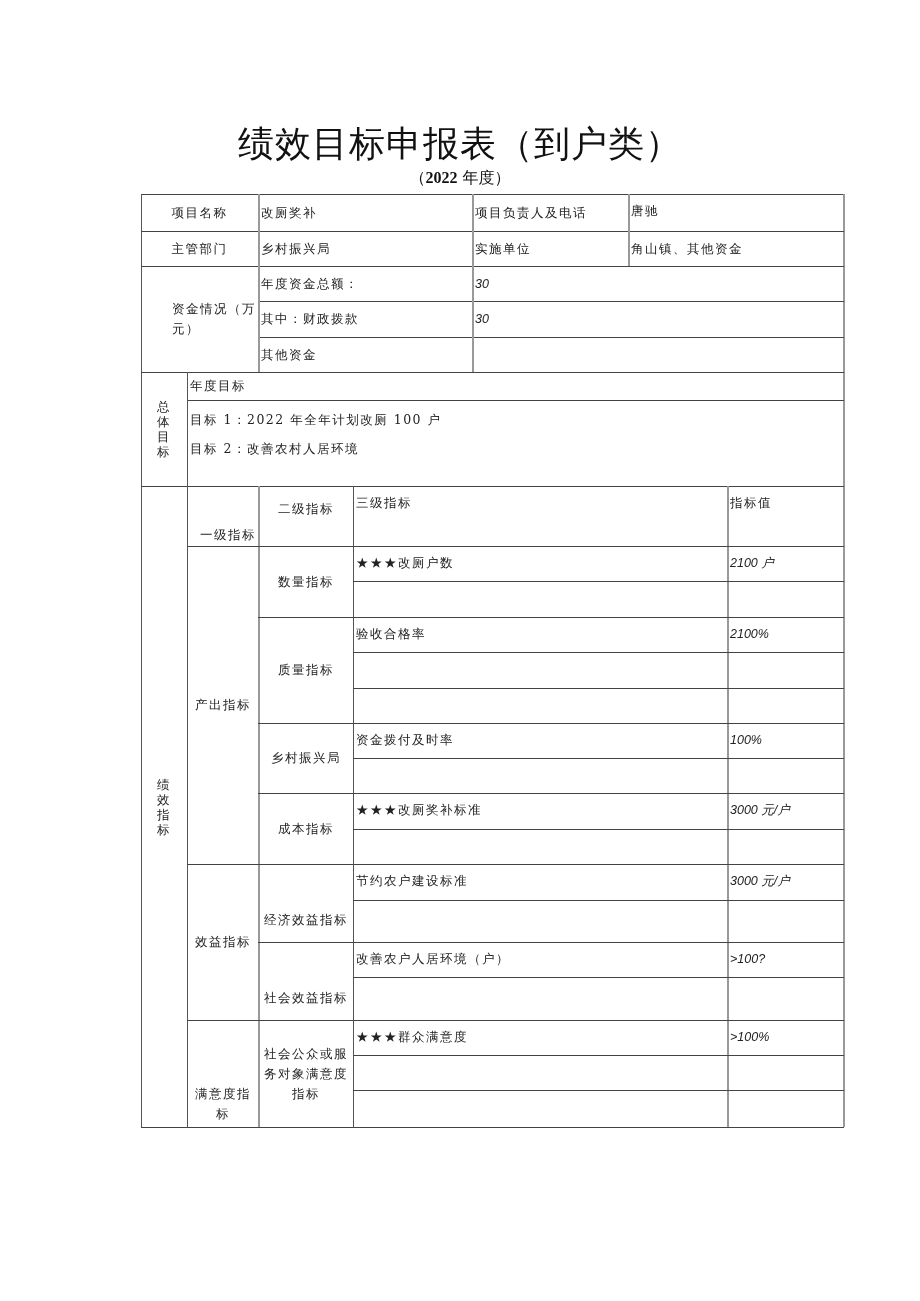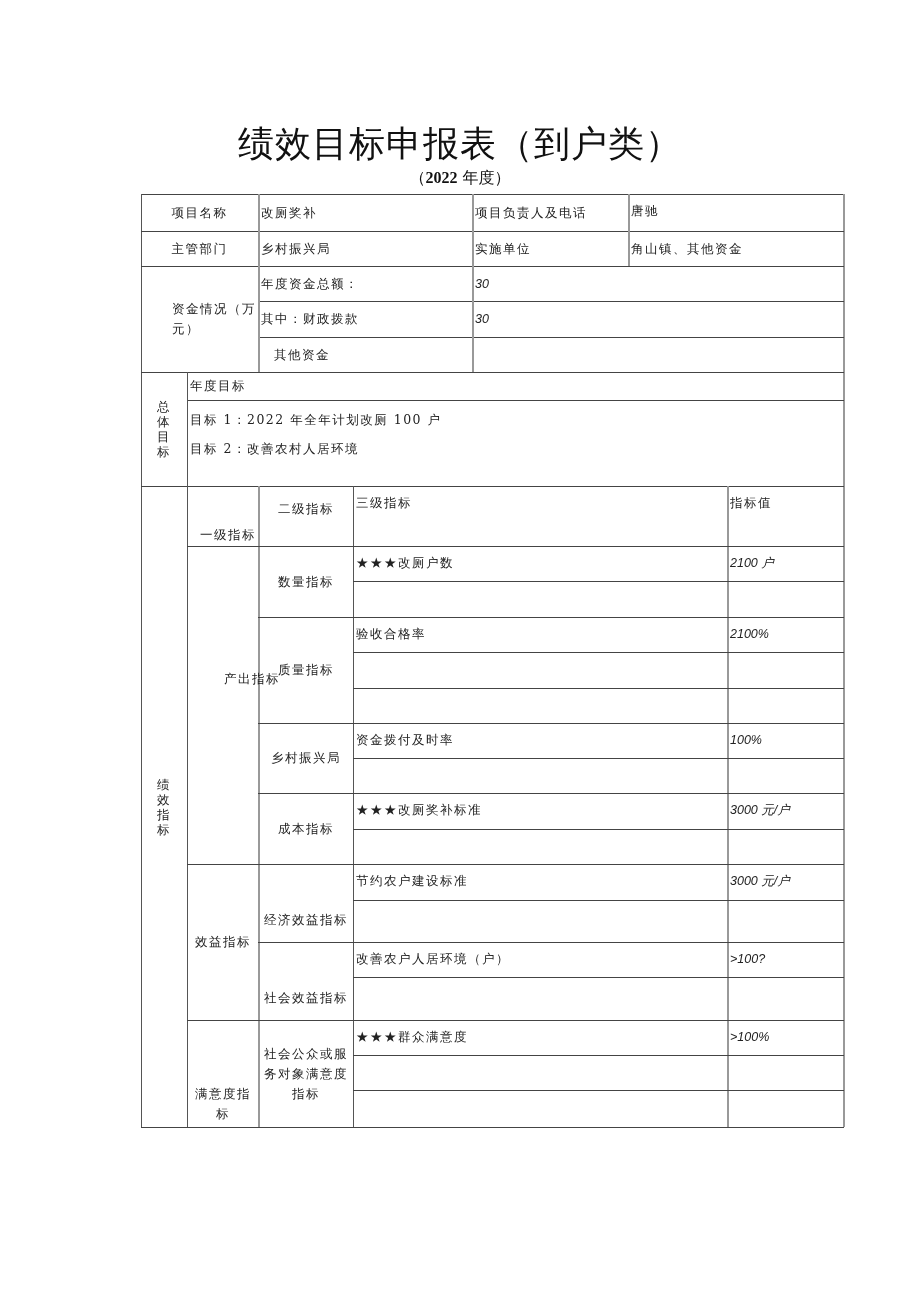--- a/index.html
+++ b/index.html
@@ -88,21 +88,21 @@
   <div class="cell c" style="left:141px;top:231px;width:117px;height:35px;">主管部门</div>
   <div class="cell l" style="left:259px;top:231px;width:213px;height:35px;">乡村振兴局</div>
   <div class="cell l" style="left:473px;top:231px;width:155px;height:35px;">实施单位</div>
   <div class="cell l" style="left:629px;top:231px;width:214px;height:35px;">角山镇、其他资金</div>
 
   <div class="cell l" style="left:170px;top:266px;width:88px;height:106px;line-height:20px;">资金情况（万元）</div>
   <div class="cell l" style="left:259px;top:266px;width:213px;height:35px;">年度资金总额：</div>
   <div class="cell l num" style="left:473px;top:266px;width:370px;height:35px;">30</div>
   <div class="cell l" style="left:259px;top:301px;width:213px;height:36px;">其中：财政拨款</div>
   <div class="cell l num" style="left:473px;top:301px;width:370px;height:36px;">30</div>
-  <div class="cell l" style="left:272px;top:337px;width:213px;height:35px;">其他资金</div>
+  <div class="cell l" style="left:259px;top:337px;width:213px;height:35px;">其他资金</div>
   <div class="cell l num" style="left:473px;top:337px;width:370px;height:35px;"></div>
 
   <div class="cell c vert" style="left:141px;top:372px;width:46px;height:114px;">
     <span>总</span>
     <span>体</span>
     <span>目</span>
     <span>标</span>
   </div>
   <div class="cell l" style="left:188px;top:372px;width:655px;height:28px;">年度目标</div>
   <div class="cell l" style="left:188px;top:408px;width:655px;height:24px;">目标 1：2022 年全年计划改厕 100 户</div>
@@ -113,21 +113,21 @@
     <span>效</span>
     <span>指</span>
     <span>标</span>
   </div>
 
   <div class="cell" style="left:188px;top:486px;width:70px;height:60px;align-items:flex-end;justify-content:flex-end;padding-bottom:2px;">一级指标</div>
   <div class="cell c" style="left:259px;top:486px;width:94px;height:46px;">二级指标</div>
   <div class="cell t" style="left:354px;top:486px;width:373px;height:60px;">三级指标</div>
   <div class="cell t" style="left:728px;top:486px;width:115px;height:60px;">指标值</div>
 
-  <div class="cell c" style="left:188px;top:520px;width:70px;height:318px;margin-left:29px;">产出指标</div>
+  <div class="cell c" style="left:188px;top:546px;width:70px;height:318px;">产出指标</div>
   <div class="cell c" style="left:188px;top:864px;width:70px;height:156px;">效益指标</div>
   <div class="cell c" style="left:188px;top:1082px;width:70px;height:44px;line-height:20px;">满意度指标</div>
 
   <div class="cell c" style="left:259px;top:546px;width:94px;height:71px;">数量指标</div>
   <div class="cell c" style="left:259px;top:617px;width:94px;height:106px;">质量指标</div>
   <div class="cell c" style="left:259px;top:723px;width:94px;height:70px;">乡村振兴局</div>
   <div class="cell c" style="left:259px;top:793px;width:94px;height:71px;">成本指标</div>
   <div class="cell c" style="left:262px;top:898px;width:88px;height:44px;line-height:22px;">经济效益指标</div>
   <div class="cell c" style="left:262px;top:976px;width:88px;height:44px;line-height:22px;">社会效益指标</div>
   <div class="cell c" style="left:262px;top:1044px;width:88px;height:60px;line-height:20px;">社会公众或服务对象满意度指标</div>

